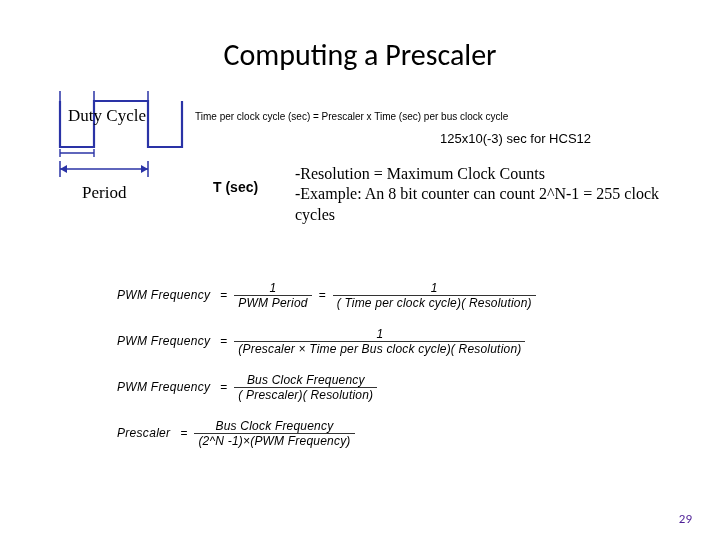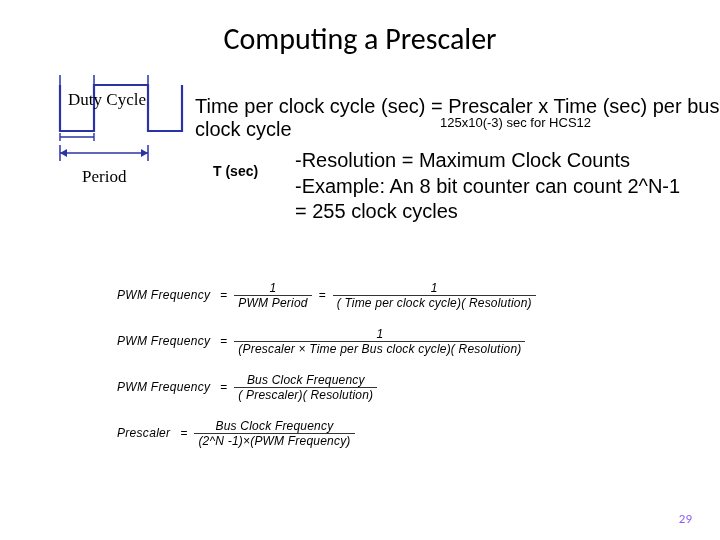--- a/index.html
+++ b/index.html
@@ -7,21 +7,21 @@
     width: 720px;
     height: 540px;
     font-family: Calibri, Arial, sans-serif;
     background: #fff;
     position: relative;
     overflow: hidden;
   }
   .title {
     text-align: center;
     font-size: 30px;
-    padding-top: 20px;
+    padding-top: 36px;
     font-weight: 400;
   }
   .top-section {
     position: relative;
     margin-top: 18px;
     height: 140px;
   }
   .waveform-area {
     position: absolute;
     left: 52px;
@@ -44,21 +44,21 @@
     position: absolute;
     left: 30px;
     top: 92px;
     font-family: "Times New Roman", serif;
     font-size: 17px;
   }
   .formula-line {
     position: absolute;
     left: 195px;
     top: 20px;
-    font-size: 20px;
+    font-size: 10px;
     font-family: Arial, sans-serif;
   }
   .sub-note {
     position: absolute;
     left: 440px;
     top: 40px;
     font-size: 13px;
     font-family: Arial, sans-serif;
   }
   .tsec-label {
@@ -66,22 +66,22 @@
     left: 213px;
     top: 88px;
     font-size: 14px;
     font-weight: bold;
     font-family: Arial, sans-serif;
   }
   .resolution-block {
     position: absolute;
     left: 295px;
     top: 73px;
-    font-size: 20px;
-    font-family: Liberation Sans, sans-serif;
+    font-size: 16px;
+    font-family: Liberation Serif, serif;
     line-height: 1.28;
     width: 400px;
   }
   .equations {
     position: absolute;
     left: 117px;
     top: 278px;
     font-family: Arial, sans-serif;
     font-size: 12px;
     line-height: 1;
@@ -114,21 +114,21 @@
     white-space: nowrap;
   }
   .frac .den {
     border-top: 1px solid #333;
   }
   .page-num {
     position: absolute;
     right: 28px;
     bottom: 14px;
     font-size: 13px;
-    color: #8b5cf6;
+    color: #4c1d95;
     font-family: Calibri, Arial, sans-serif;
   }
 </style>
 </head>
 <body>
 
 <h1 class="title">Computing a Prescaler</h1>
 
 <div class="top-section">
 

